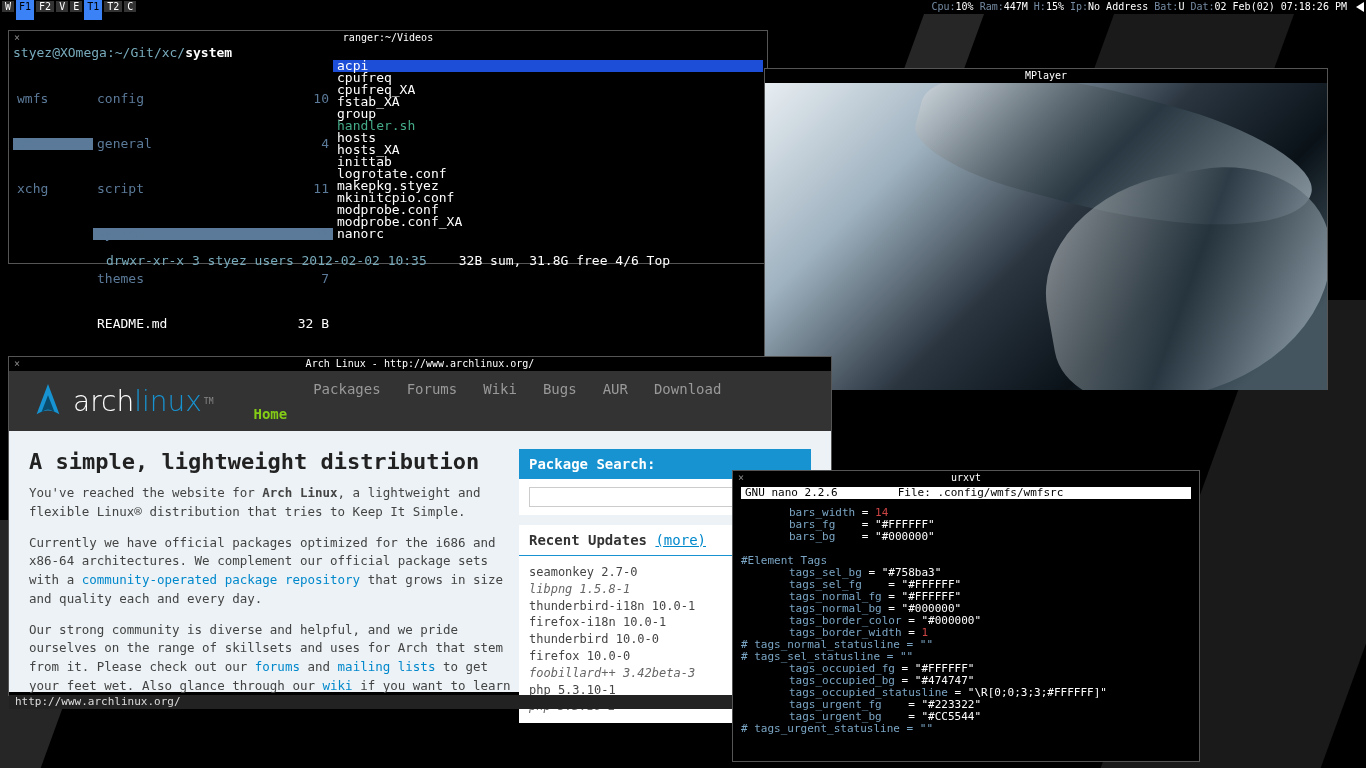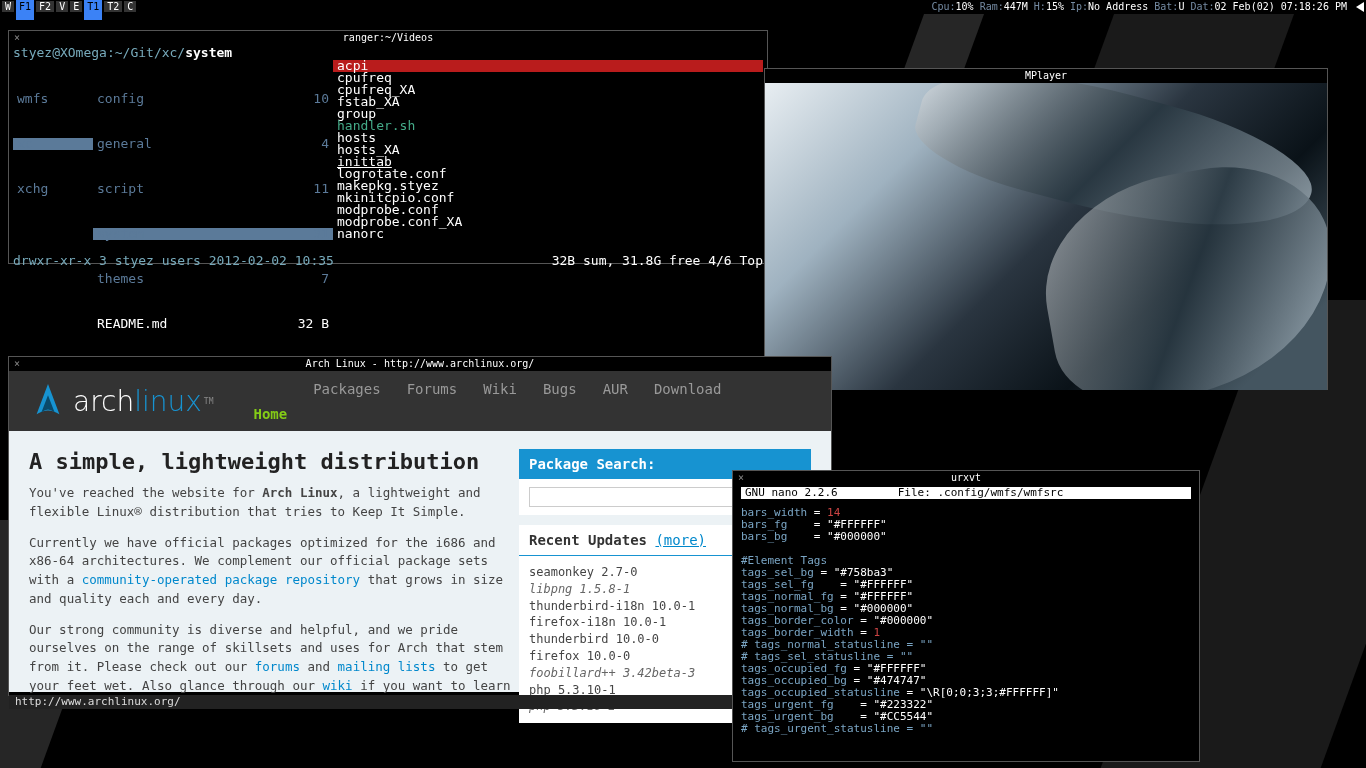--- a/index.html
+++ b/index.html
@@ -30,22 +30,22 @@
 #ranger .path .u{color:#7ab;}
 #ranger .path .s{color:#fff;font-weight:bold;}
 #ranger .cols{display:flex;height:195px;}
 #ranger .c1{width:80px;}
 #ranger .c2{width:240px;}
 #ranger .c3{flex:1;}
 #ranger .row{display:flex;justify-content:space-between;padding:0 4px;margin-top:33px;}
 #ranger .sel{background:#5b7a99;color:#fff;}
 #ranger .dir{color:#5b7a99;}
 #ranger .sh{color:#4a8;}
-#ranger .c3 .selhdr{background:#b91c1c;color:#fff;padding:0 4px;}
-#ranger .stat{color:#7ab;display:flex;justify-content:space-between;gap:32px;}
+#ranger .c3 .selhdr{background:#1d4ed8;color:#fff;padding:0 4px;}
+#ranger .stat{color:#7ab;display:flex;justify-content:center;gap:32px;}
 #ranger .stat span:last-child{color:#fff;}
 
 
 #wbrowser{left:8px;top:356px;width:824px;height:340px;}
 #bhdr{background:#333;height:60px;display:flex;align-items:center;padding:0 20px;}
 #logo{display:flex;align-items:center;}
 #logo svg{width:38px;height:38px;}
 #logo .t1{font-family:"DejaVu Sans",sans-serif;font-size:28px;font-weight:300;color:#fff;margin-left:6px;}
 #logo .t2{font-family:"DejaVu Sans",sans-serif;font-size:28px;font-weight:300;color:#1793d1;}
 #logo .tm{font-size:8px;color:#888;margin-left:2px;}
@@ -72,21 +72,21 @@
 #mtxt{position:absolute;left:10px;bottom:-10px;font-family:Arial,sans-serif;font-size:90px;font-weight:900;color:#fff;letter-spacing:-4px;transform:rotate(-90deg);transform-origin:left bottom;white-space:nowrap;}
 .streak{position:absolute;background:linear-gradient(120deg,rgba(255,255,255,0.5),rgba(40,55,65,0.9),rgba(200,215,225,0.7));border-radius:50% 40% 60% 30%;}
 #s1{left:150px;top:10px;width:400px;height:120px;transform:rotate(15deg);}
 #s2{left:280px;top:90px;width:290px;height:220px;transform:rotate(-10deg);}
 
 
 #wurxvt{left:732px;top:470px;width:468px;height:292px;}
 #wurxvt .titlebar .x{left:5px;}
 #nano{padding:2px 8px;font-size:11px;line-height:12px;}
 #nanoh{background:#fff;color:#000;display:flex;justify-content:flex-start;gap:60px;padding:0 4px;margin-bottom:8px;}
-#nano .k{color:#7aa5c4;}
+#nano .k{color:#7aa5c4;margin-left:48px;}
 #nano .v{color:#fff;}
 #nano .n{color:#c44;}
 #nano .c{color:#7aa5c4;}
 #nano pre{font-family:inherit;}
 </style>
 </head>
 <body>
 
 <div class="diag" id="d1"></div>
 <div class="diag" id="d2"></div>
@@ -141,21 +141,21 @@
         </div>
       <div class="c3" id="rc3">
           <div class="selhdr" style="padding: 0px 4px;">acpi</div>
           <div style="padding: 0px 4px;">cpufreq</div>
           <div style="padding: 0px 4px;">cpufreq_XA</div>
           <div style="padding: 0px 4px;">fstab_XA</div>
           <div style="padding: 0px 4px;">group</div>
           <div class="sh" style="padding: 0px 4px;">handler.sh</div>
           <div style="padding: 0px 4px;">hosts</div>
           <div style="padding: 0px 4px;">hosts_XA</div>
-          <div style="padding: 0px 4px; text-decoration: underline;">inittab</div>
+          <div style="padding: 0px 4px;">inittab</div>
           <div style="padding: 0px 4px;">logrotate.conf</div>
           <div style="padding: 0px 4px;">makepkg.styez</div>
           <div style="padding: 0px 4px;">mkinitcpio.conf</div>
           <div style="padding: 0px 4px;">modprobe.conf</div>
           <div style="padding: 0px 4px;">modprobe.conf_XA</div>
           <div style="padding: 0px 4px;">nanorc</div>
         </div>
     </div>
     <div class="stat">
       <span>drwxr-xr-x 3 styez users 2012-02-02 10:35</span>

